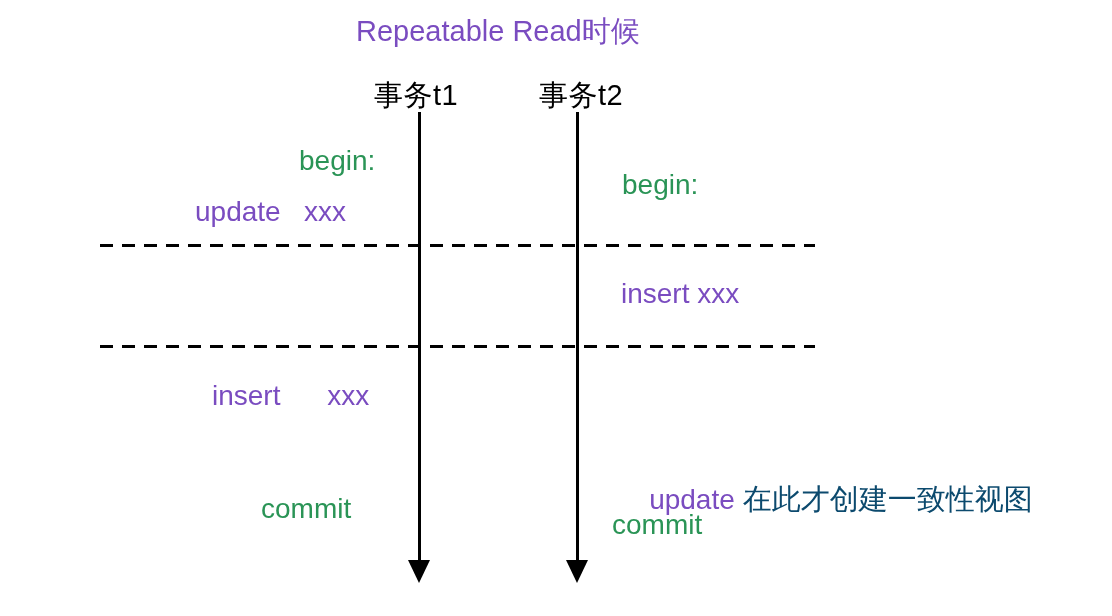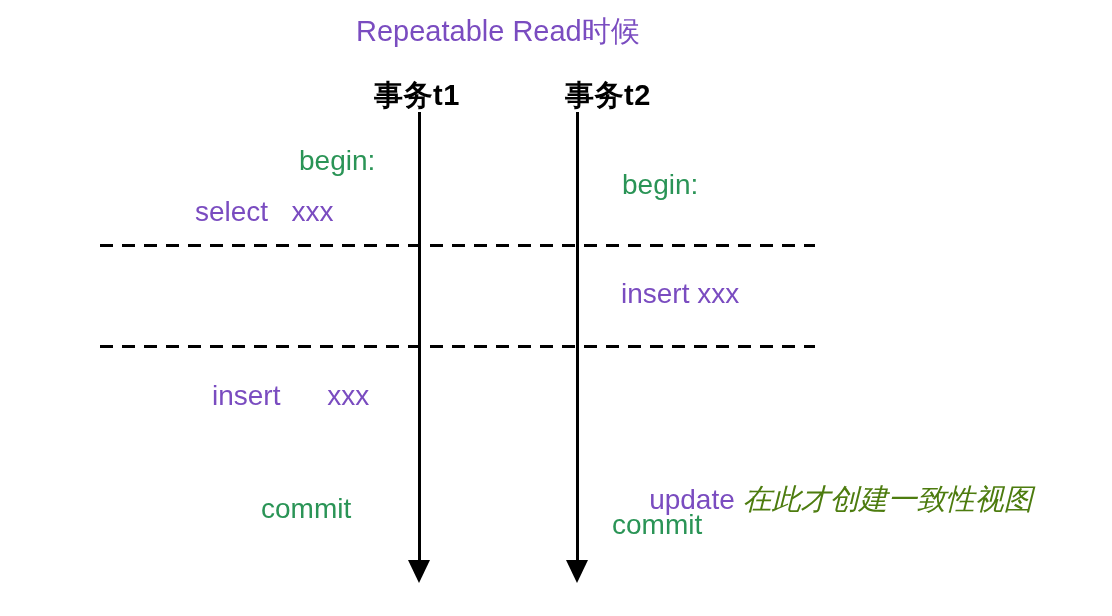--- a/index.html
+++ b/index.html
@@ -10,21 +10,21 @@
     position:relative;
     width:1112px; height:616px;
     background:#ffffff;
     overflow:hidden;
   }
 
   .title { position:absolute; left:356px; top:12px; font-size:29px; }
 
   .col-header {
     position:absolute; top:76px;
-    font-size:29px; font-weight:bold; color:#000000;
+    font-size:29px; font-weight:normal; color:#000000;
     letter-spacing:0.5px;
   }
 
   .vline {
     position:absolute; top:112px;
     width:3px; height:450px; background:#000000;
   }
   .arrowhead {
     position:absolute; top:560px;
     width:0; height:0;
@@ -35,44 +35,44 @@
 
   .dashline {
     position:absolute; left:100px;
     width:715px; height:3px;
     background:repeating-linear-gradient(90deg, #000000 0 13px, transparent 13px 22px);
   }
 
   .lbl { position:absolute; font-size:28px; white-space:pre; }
   .purple { color:#7a4cc0; }
   .green  { color:#2a9456; }
-  .red    { color:#4d7c0f;font-style:italic; }
+  .red    { color:#0c4a6e; }
   .note   { font-size:29px; margin-left:8px; }
 </style>
 </head>
 <body>
 
 <div class="canvas">
 
   <div class="title purple">Repeatable Read时候</div>
 
   <div class="col-header" style="left:374px">事务t1</div>
-  <div class="col-header" style="left:565px">事务t2</div>
+  <div class="col-header" style="left:539px">事务t2</div>
 
   <div class="vline" style="left:418px"></div>
   <div class="arrowhead" style="left:408px"></div>
 
   <div class="vline" style="left:576px"></div>
   <div class="arrowhead" style="left:566px"></div>
 
   <div class="dashline" style="top:244px"></div>
   <div class="dashline" style="top:345px"></div>
 
   <div class="lbl green" style="left:299px; top:145px">begin:</div>
-  <div class="lbl purple" style="left:195px; top:196px">select   xxx</div>
+  <div class="lbl purple" style="left:195px; top:196px">update   xxx</div>
 
   <div class="lbl green" style="left:622px; top:169px">begin:</div>
   <div class="lbl purple" style="left:621px; top:278px">insert xxx</div>
 
   <div class="lbl purple" style="left:212px; top:380px">insert      xxx</div>
 
   <div class="lbl" style="left:618px; top:448px">
     <span class="purple">update</span><span class="red note">在此才创建一致性视图</span>
   </div>
 

